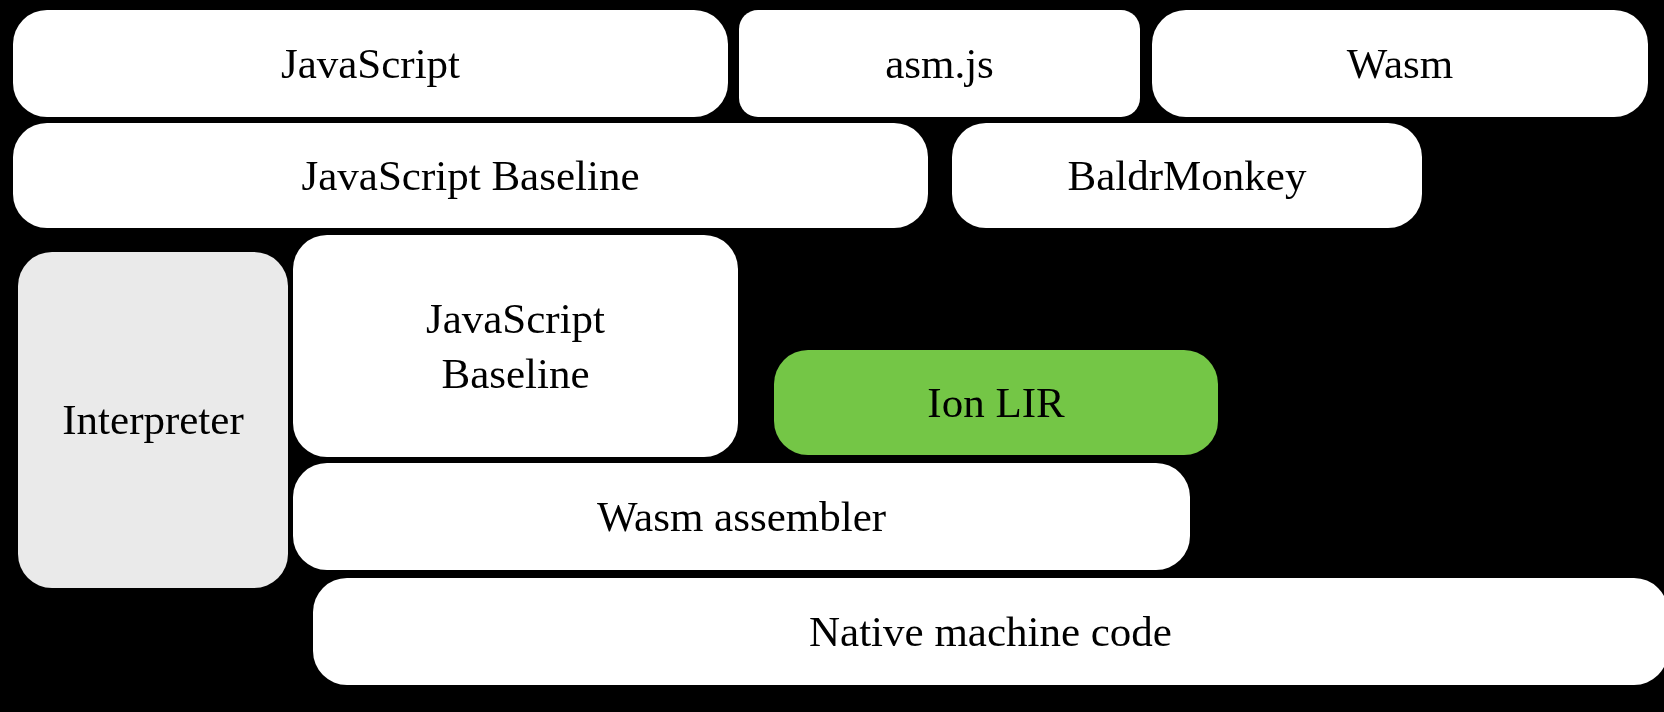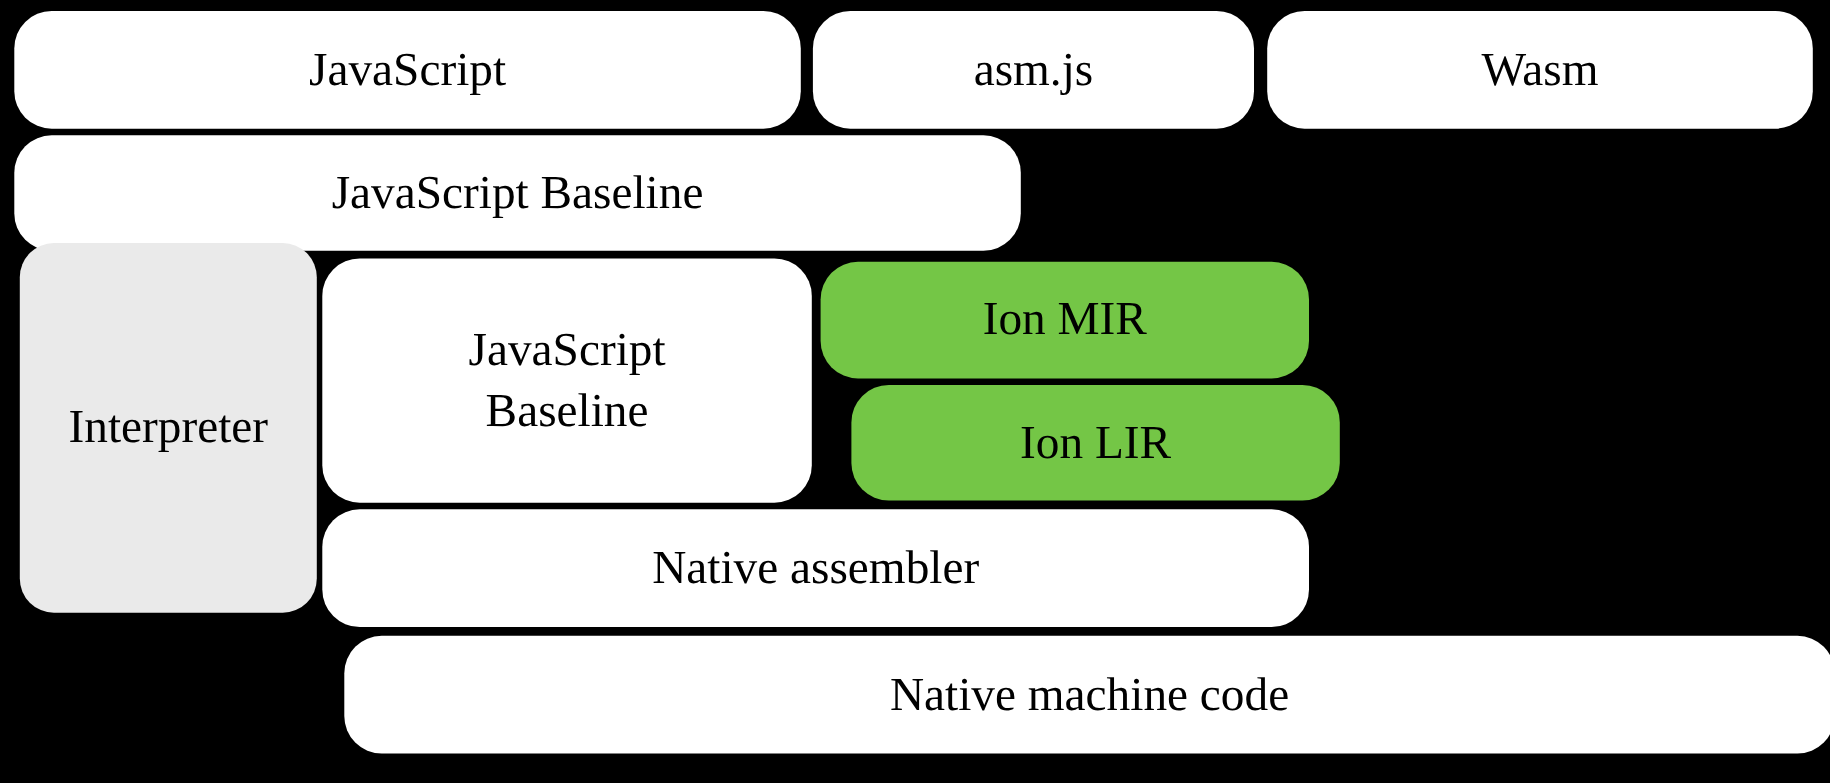--- a/index.html
+++ b/index.html
@@ -29,53 +29,53 @@
     background: var(--box-white, #ffffff);
     white-space: pre-line;
   }
   .fill-white { background: var(--box-white, #ffffff); }
   .fill-gray  { background: var(--box-gray, #eaeaea); }
   .fill-green { background: var(--box-green, #74c646); }
   .fill-pink  { background: var(--box-pink, #f5798a); }
 
   
   .n-javascript  { left: 13px;   top: 10px;  width: 715px;  height: 107px; }
-  .n-asmjs       { left: 739px;  top: 10px;  width: 401px;  height: 107px; }
+  .n-asmjs       { left: 739px;  top: 10px;  width: 401px;  height: 107px; border-radius: 19px; }
   .n-wasm        { left: 1152px; top: 10px;  width: 496px;  height: 107px; }
   .n-bytecode    { left: 13px;   top: 123px; width: 915px;  height: 105px; }
   .n-baldrmonkey { left: 952px;  top: 123px; width: 470px;  height: 105px; }
-  .n-interpreter { left: 18px;   top: 221px; width: 270px;  height: 336px; border-radius: 31px; }
+  .n-interpreter { left: 18px;   top: 252px; width: 270px;  height: 336px; }
   .n-baseline    { left: 293px;  top: 235px; width: 445px;  height: 222px; }
   .n-ionmir      { left: 746px;  top: 238px; width: 444px;  height: 106px; }
   .n-ionlir      { left: 774px;  top: 350px; width: 444px;  height: 105px; }
   .n-cranelift   { left: 1198px; top: 352px; width: 449px;  height: 215px; }
   .n-macroasm    { left: 293px;  top: 463px; width: 897px;  height: 107px; }
   .n-nativecode  { left: 293px;  top: 578px; width: 1355px; height: 107px; margin-left: 20px; }
 </style>
 </head>
 <body>
 
 <div class="canvas">
 
   <div class="node fill-white n-javascript">JavaScript</div>
 
   <div class="node fill-white n-asmjs">asm.js</div>
 
   <div class="node fill-white n-wasm">Wasm</div>
 
   <div class="node fill-white n-bytecode">JavaScript Baseline</div>
 
+  <div class="node fill-white n-baldrmonkey">BaldrMonkey</div>
 
   <div class="node fill-gray n-interpreter">Interpreter</div>
 
   <div class="node fill-white n-baseline">JavaScript
 Baseline</div>
 
-  <div class="node fill-green n-ionmir">Ion MIR</div>
 
   <div class="node fill-green n-ionlir">Ion LIR</div>
 
 
-  <div class="node fill-white n-macroasm">Native assembler</div>
+  <div class="node fill-white n-macroasm">Wasm assembler</div>
 
   <div class="node fill-white n-nativecode">Native machine code</div>
 
 </div>
 
 </body></html>

